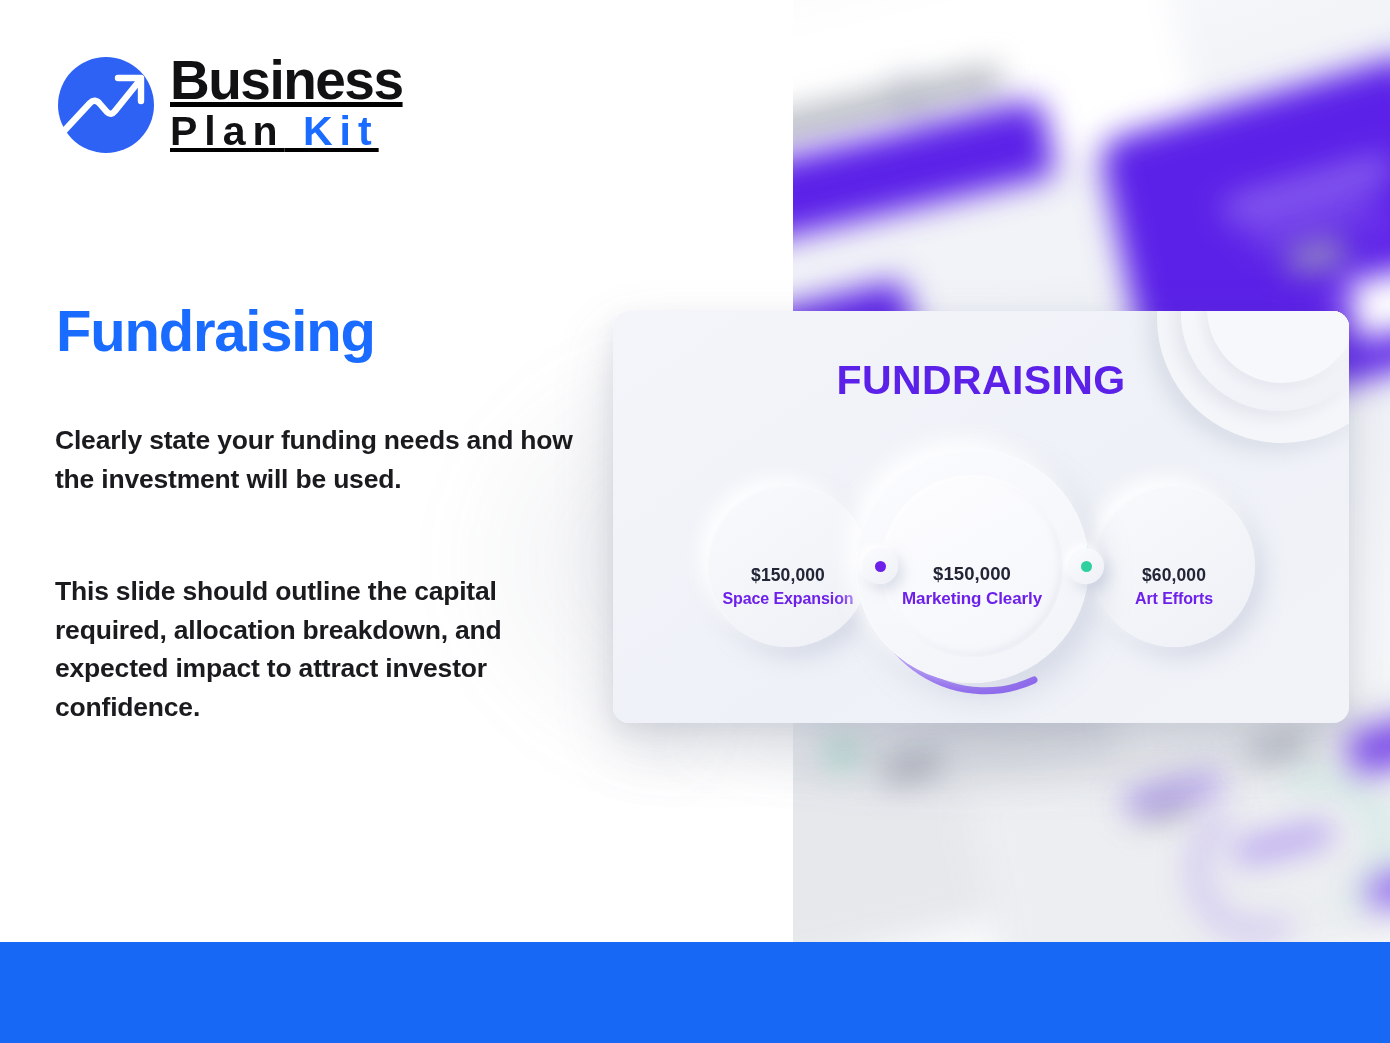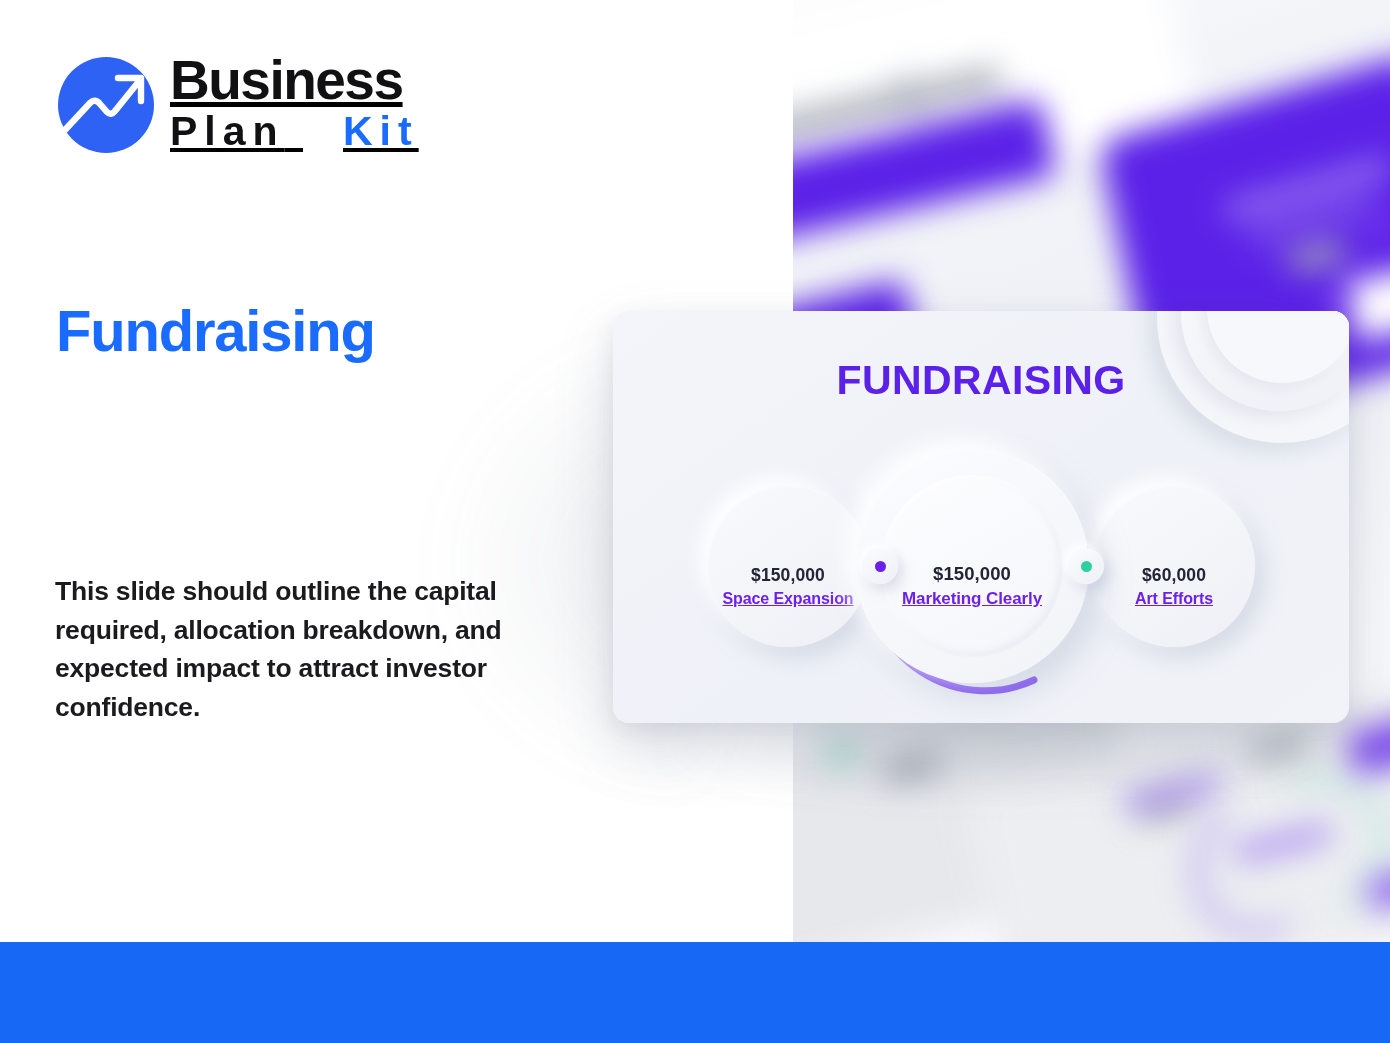--- a/index.html
+++ b/index.html
@@ -160,21 +160,21 @@
   .logo { position:absolute; left:56px; top:53px; display:flex; align-items:center; gap:14px;text-decoration:underline; }
   .logo-mark { width:100px; height:100px; flex:0 0 100px; }
   .logo-text { display:flex; flex-direction:column; line-height:1; padding-bottom:4px; }
   .logo-line1 {
     font-size:55px; font-weight:700; letter-spacing:-1.5px; color:#111114;
     font-family:"Liberation Sans", sans-serif; position:relative;
   }
   .logo-line2 {
     font-size:41px; font-weight:600; letter-spacing:7px; color:#111114; margin-top:3px;
   }
-  .logo-kit { color:#1a6bff;margin-left:40px; }
+  .logo-kit { color:#1a6bff; }
 
   
   .headline {
     position:absolute; left:56px; top:297px;
     font-size:58px; font-weight:700; color:#1a6bff; letter-spacing:-1.2px;
   }
 
   
   .para {
     position:absolute; left:55px; width:540px;
@@ -266,21 +266,21 @@
     position:absolute; left:0; right:0; top:0; bottom:0;
     display:flex; flex-direction:column; align-items:center; justify-content:center;
     z-index:2;
   }
 
   .amount {
     font-size:17.5px; font-weight:700; color:#222536; letter-spacing:.1px;margin-top:40px;
   }
   .amount-lg { font-size:18.5px; }
   .label {
-    font-size:16px; font-weight:700; color:#6d20ea; margin-top:4px; letter-spacing:-.1px;text-decoration:underline;
+    font-size:16px; font-weight:700; color:#6d20ea; margin-top:4px; letter-spacing:-.1px;
   }
   .label-lg { font-size:17px; }
 
   
   .arcs { position:absolute; left:225px; top:-30px; width:270px; height:270px; z-index:2; }
 
   
   .conn-dot {
     position:absolute; width:36px; height:36px; border-radius:50%;
     background:linear-gradient(145deg,#fbfcfe,#eef0f6);
@@ -354,20 +354,21 @@
         <span class="logo-line1">Business</span>
         <span class="logo-line2">
           <span>Plan</span>
           <span class="logo-kit">Kit</span>
         </span>
       </span>
     </div>
 
     <h1 class="headline">Fundraising</h1>
 
+    <p class="para para-1">Clearly state your funding needs and how the investment will be used.</p>
     <p class="para para-2">This slide should outline the capital required, allocation breakdown, and expected impact to attract investor confidence.</p>
   </div>
 
   <div class="card-shadow-bottom"></div>
 
   <div class="slide-card">
 
     <div class="deco-ring deco-ring-1"></div>
     <div class="deco-ring deco-ring-2"></div>
     <div class="deco-ring deco-ring-3"></div>

